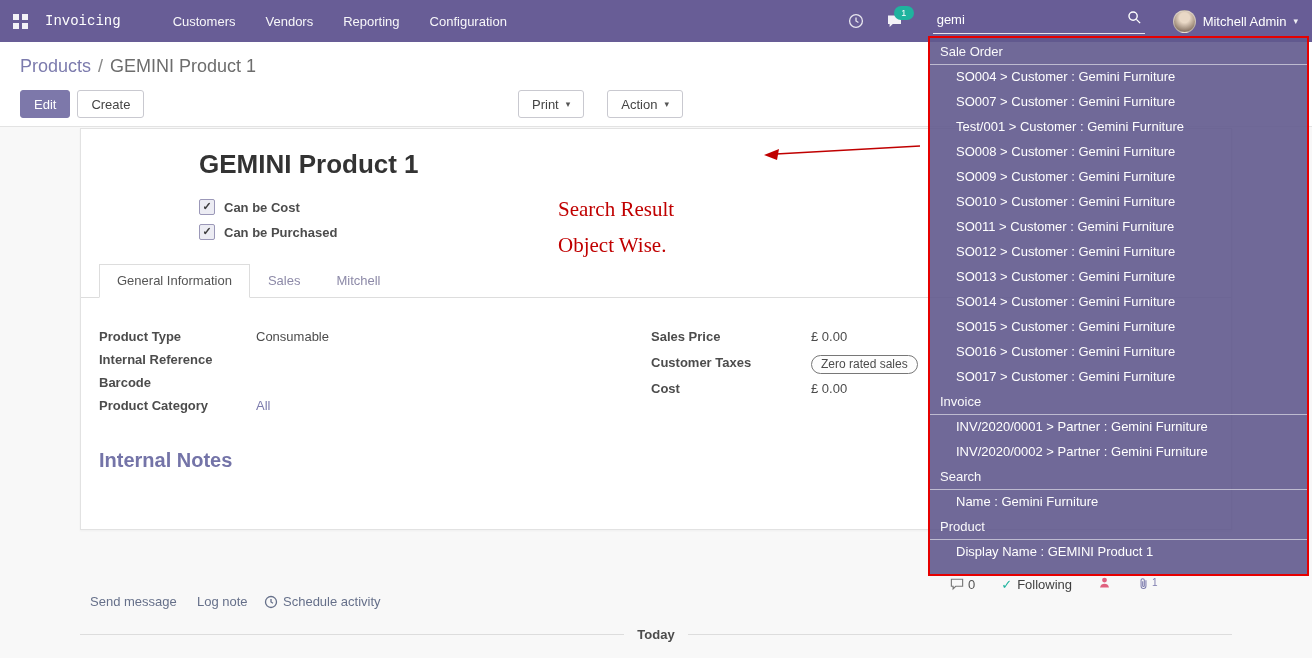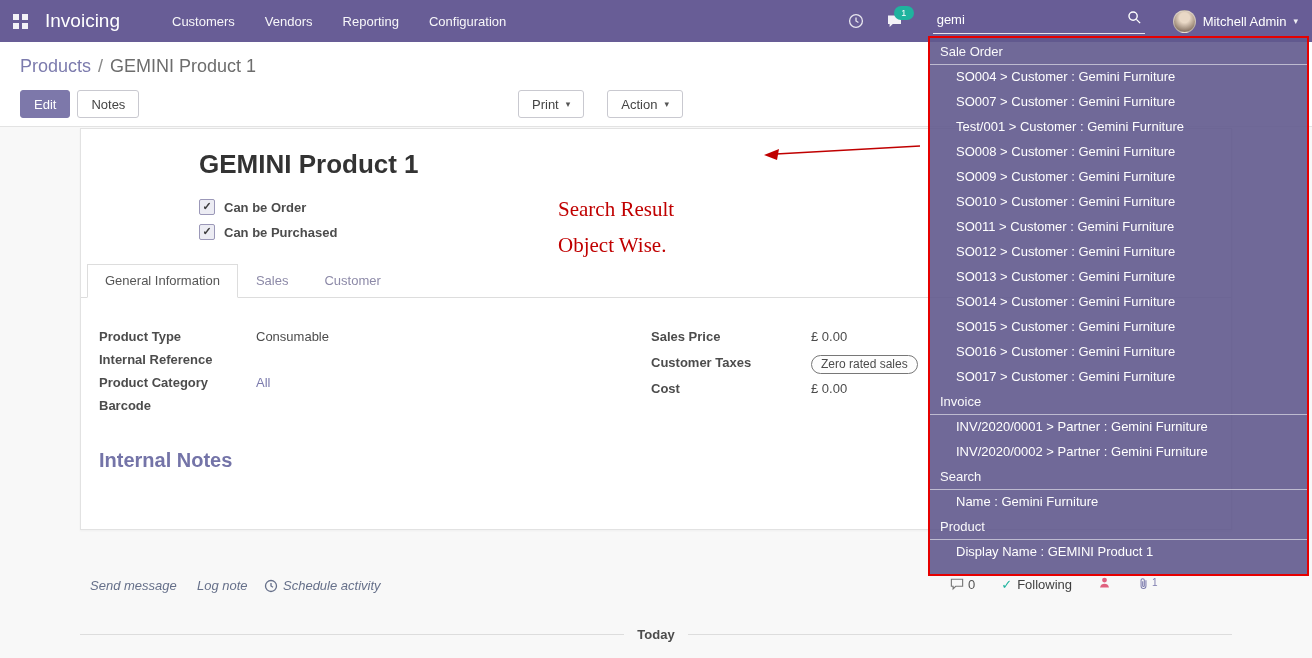--- a/index.html
+++ b/index.html
@@ -8,21 +8,21 @@
     font-family:"Liberation Sans", sans-serif; background:#fff;
   }
 
   
   .navbar {
     position:absolute; top:0; left:0; right:0; height:42px;
     background:#685d96; display:flex; align-items:center; color:#fff; z-index:10;
   }
   .apps { display:grid; grid-template-columns:6px 6px; grid-template-rows:6px 6px; gap:3px; margin-left:13px; cursor:pointer; }
   .apps i { background:rgba(255,255,255,.92); display:block; }
-  .app-name { font-size:19px; margin-left:17px; font-weight:500; cursor:pointer; }
+  .app-name { font-size:14px; margin-left:17px; font-weight:500; cursor:pointer;font-family:Liberation Mono, monospace; }
   .menus { display:flex; gap:30px; margin-left:52px; font-size:13px; }
   .nav-item { cursor:pointer; opacity:.95; }
   .nav-right { margin-left:auto; display:flex; align-items:center; padding-right:14px; }
   .icon-btn { cursor:pointer; display:inline-flex; align-items:center; }
   .icon-activity { margin-right:22px; }
   .icon-chat { position:relative; margin-right:30px; }
   .chat-badge {
     position:absolute; top:-7px; right:-11px; min-width:14px; height:14px; border-radius:8px;
     background:#1fb39e; color:#fff; font-size:9px; line-height:14px; text-align:center; padding:0 3px;
   }
@@ -68,21 +68,21 @@
   }
   .title { position:absolute; left:118px; top:20px; margin:0; font-size:26px; font-weight:bold; color:#333; }
   .flags { position:absolute; left:118px; top:70px; display:flex; flex-direction:column; gap:9px; }
   .cbrow { display:flex; align-items:center; gap:9px; }
   .cbbox {
     width:14px; height:14px; border:1px solid #9b98b8; background:#ececf3; color:#3f3f3f;
     font-size:11px; line-height:13px; text-align:center; border-radius:2px; font-weight:bold; cursor:pointer;
   }
   .cblabel { font-size:13px; font-weight:bold; color:#4c4c4c; }
 
-  .tabs { position:absolute; left:6px; top:135px; display:flex; z-index:2; }
+  .tabs { position:absolute; left:18px; top:135px; display:flex; z-index:2; }
   .tab { padding:8px 17px; font-size:13px; color:#8d8aa8; cursor:pointer; border:1px solid transparent; }
   .tab.active {
     background:#fff; color:#555; border:1px solid #ddd; border-bottom:1px solid #fff; margin-bottom:-1px;
   }
   .tabline { position:absolute; left:0; right:0; top:168px; border-top:1px solid #ddd; }
 
   .fields-left  { position:absolute; left:18px;  top:200px; width:430px; }
   .fields-right { position:absolute; left:570px; top:200px; width:420px; }
   .frow { display:flex; align-items:flex-start; min-height:19px; margin-bottom:4px; font-size:13px; }
   .fields-right .frow { margin-bottom:7px; }
@@ -98,21 +98,21 @@
 
   
   .annotation {
     position:absolute; left:558px; top:20px; z-index:3;
     font-family:"Liberation Serif", serif; font-size:21px; color:#c00000; line-height:36px;margin-top:45px;
   }
   .arrow { position:absolute; left:762px; top:16px; z-index:3; }
 
   
   .chatter { position:absolute; left:0; right:0; top:444px; height:36px; font-size:13px; }
-  .chat-link { position:absolute; top:8px; color:#66708a; cursor:pointer; display:inline-flex; align-items:center; gap:5px;font-style:italic; }
+  .chat-link { position:absolute; top:24px; color:#66708a; cursor:pointer; display:inline-flex; align-items:center; gap:5px; }
   .chatter-right { position:absolute; left:950px; top:6px; display:flex; gap:26px; align-items:center; color:#555; }
   .following { font-weight:500; color:#3f3f3f; display:inline-flex; gap:5px; cursor:pointer; }
   .following .chk { color:#1fb39e; }
   .counter { display:inline-flex; align-items:center; gap:4px; cursor:pointer; }
   .attach { color:#7c7bad; display:inline-flex; align-items:flex-start; gap:2px; cursor:pointer; }
   .attach .cnt { font-size:10px; }
   .today-divider { position:absolute; left:80px; right:80px; top:508px; border-top:1px solid #ddd; text-align:center; }
   .today-divider span {
     position:relative; top:-10px; background:#f8f8f8; padding:0 13px;
     font-weight:bold; font-size:13px; color:#4c4c4c;
@@ -178,69 +178,69 @@
       </div>
     </div>
   </header>
 
   <div class="control-panel">
     <div class="breadcrumb">
       <a>Products</a><span class="sep">/</span><span class="current">GEMINI Product 1</span>
     </div>
     <div class="left-buttons">
       <button class="btn primary">Edit</button>
-      <button class="btn">Notes</button>
+      <button class="btn">Create</button>
     </div>
     <div class="center-group">
       <button class="btn">
           <span>Print</span>
           <span class="caret2">▾</span>
         </button>
       <button class="btn">
           <span>Action</span>
           <span class="caret2">▾</span>
         </button>
     </div>
   </div>
 
   <div class="content">
     <div class="sheet">
       <h1 class="title">GEMINI Product 1</h1>
       <div class="flags">
           <div class="cbrow">
             <span class="cbbox">✓</span>
-            <span class="cblabel">Can be Order</span>
+            <span class="cblabel">Can be Cost</span>
           </div>
           <div class="cbrow">
             <span class="cbbox">✓</span>
             <span class="cblabel">Can be Purchased</span>
           </div>
         </div>
       <div class="tabs">
           <div class="tab active">General Information</div>
           <div class="tab">Sales</div>
-          <div class="tab">Customer</div>
+          <div class="tab">Mitchell</div>
         </div>
       <div class="tabline"></div>
       <div class="fields-left">
           <div class="frow">
             <span class="flabel">Product Type</span>
             <span class="fvalue">Consumable</span>
           </div>
           <div class="frow">
             <span class="flabel">Internal Reference</span>
             <span class="fvalue"></span>
           </div>
           <div class="frow">
+            <span class="flabel">Barcode</span>
+            <span class="fvalue"></span>
+          </div>
+          <div class="frow">
             <span class="flabel">Product Category</span>
             <span class="fvalue link">All</span>
-          </div>
-          <div class="frow">
-            <span class="flabel">Barcode</span>
-            <span class="fvalue"></span>
           </div>
         </div>
       <div class="fields-right">
           <div class="frow">
             <span class="flabel">Sales Price</span>
             <span class="fvalue">£ 0.00</span>
           </div>
           <div class="frow">
             <span class="flabel">Customer Taxes</span>
             <span class="fvalue pill">Zero rated sales</span>

